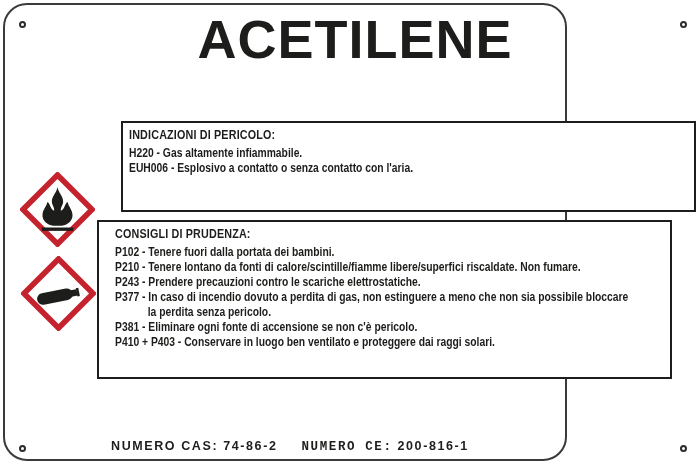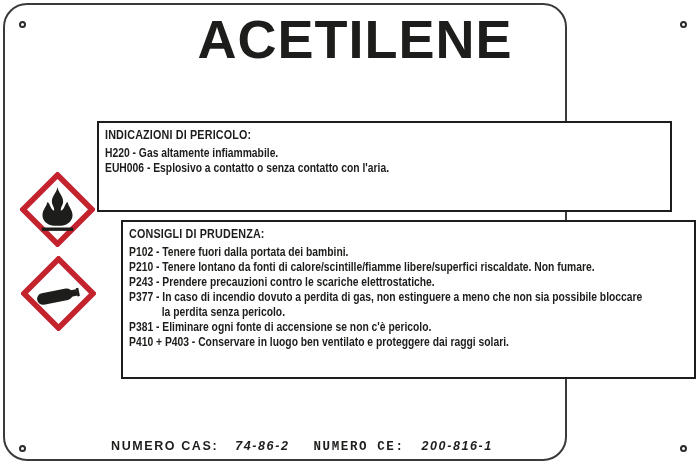--- a/index.html
+++ b/index.html
@@ -36,22 +36,22 @@
   .picto.flame{left:15px;top:167px;width:75px;height:75px;}
   .picto.cylinder{left:16px;top:251px;width:75px;height:75px;}
   .picto svg{width:100%;height:100%;display:block;}
   .picto .diamond{fill:#ffffff;stroke:var(--ghs-red);stroke-width:7.5;}
   .picto .glyph{fill:var(--ink);}
 
   .box{
     position:absolute;border:2px solid var(--ink);background:var(--bg);
     overflow:hidden;
   }
-  .box.hazard{left:92px;top:116px;width:575px;height:91px;}
-  .box.precaution{left:116px;top:215px;width:575px;height:159px;}
+  .box.hazard{left:116px;top:116px;width:575px;height:91px;}
+  .box.precaution{left:92px;top:215px;width:575px;height:159px;padding-left:10px;}
 
   
   .box-inner{
     padding:4px 7px 0 7px;
     width:116.3%;
     transform:scaleX(0.86);
     transform-origin:0 0;
     font-weight:bold;
   }
   .box-title{
@@ -61,21 +61,21 @@
   .stmt{
     font-size:12px;line-height:15px;letter-spacing:0;
     padding-left:38px;text-indent:-38px;
   }
   .stmt.cont{text-indent:0;}
 
   .footer{
     position:absolute;left:106px;top:433px;height:18px;line-height:16px;
     font-size:12.5px;font-weight:bold;letter-spacing:1.6px;white-space:nowrap;
   }
-  .footer .val{margin-left:17px;font-style:italic;}
+  .footer .val{margin-left:5px;}
   .footer .ce-label{margin-left:24px;font-family:Liberation Mono, monospace;}
 </style>
 </head>
 <body>
 
 <div class="plate">
 
   <div class="hole tl"></div>
   <div class="hole tr"></div>
   <div class="hole bl"></div>

